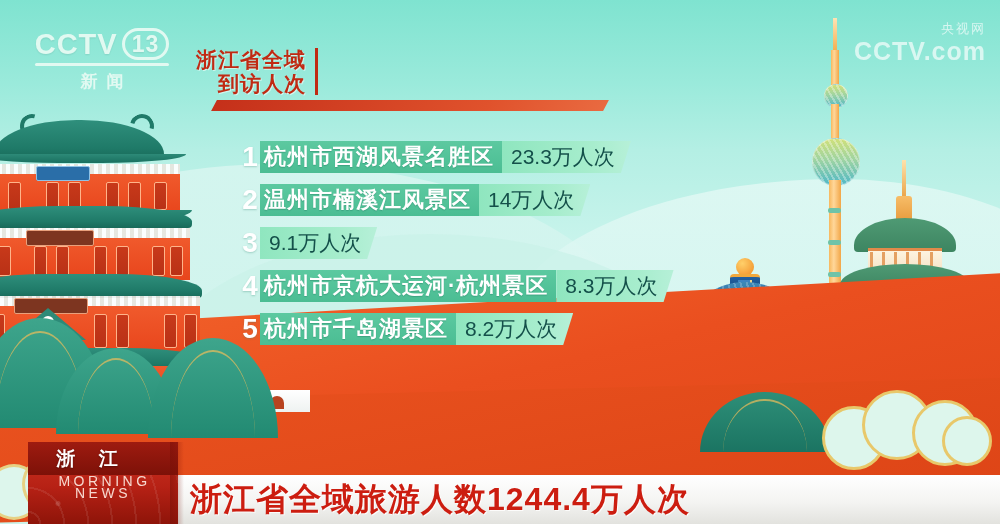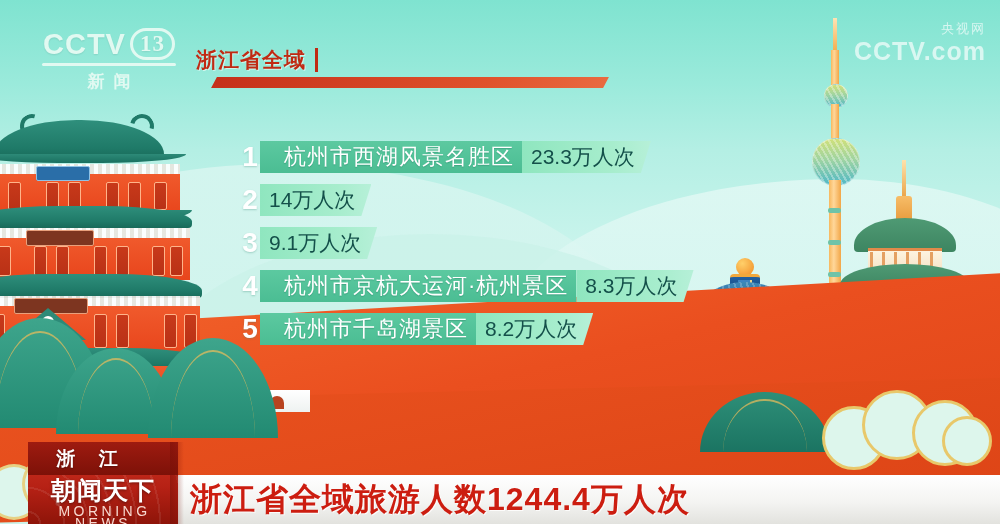--- a/index.html
+++ b/index.html
@@ -244,39 +244,38 @@
   .wave-group { position: absolute; pointer-events: none; }
   .wv {
     position: absolute;
     border: 3px solid #e8c86a;
     background: #ddf6ec;
     border-radius: 50%;
   }
 
   
   .cctv13 {
-    position: absolute; left: 34px; top: 28px;
+    position: absolute; left: 27px; top: 28px;
     width: 150px; color: #e9fbf4;
     opacity: .92;
     text-align: center;
     user-select: none;
   }
   .cctv13 .row1 {
     font-size: 29px; font-weight: bold; letter-spacing: 1px;
     line-height: 1;
     text-shadow: 0 1px 2px rgba(0,0,0,.10);
     display: flex; align-items: center; justify-content: center; gap: 4px;
   }
   .cctv13 .num {
     border: 3px solid #e9fbf4;
     border-radius: 16px;
     padding: 0 7px;
     font-size: 23px;
     line-height: 26px;
-    font-family: Liberation Serif, serif;
   }
   .cctv13 .bar {
     height: 3px; background: #e9fbf4; margin: 3px 8px 4px; border-radius: 2px;
   }
   .cctv13 .row2 {
     font-size: 17px; letter-spacing: 9px; font-weight: bold;
     text-indent: 9px;
   }
 
   
@@ -336,23 +335,23 @@
     font-weight: bold;
     line-height: 32px;
     text-align: center;
     text-shadow: 0 1px 2px rgba(60,140,120,.35);
     flex: 0 0 auto;
   }
   .rank-name {
     background: linear-gradient(180deg, #5cc9a0 0%, #4bbd93 100%);
     color: #ffffff;
     font-size: 22px;
-    font-weight: normal;
+    font-weight: bold;
     line-height: 32px;
-    padding: 0 8px 0 24px;
+    padding: 0 8px 0 4px;
     letter-spacing: 1px;
     white-space: nowrap;
     text-shadow: 0 1px 1px rgba(30,110,90,.35);
   }
   .rank-val {
     background: linear-gradient(90deg, #8fe6bf 0%, #a7edcd 70%, #b6f0d8 100%);
     color: #14504a;
     font-size: 21px;
     line-height: 32px;
     padding: 0 16px 0 9px;
@@ -608,35 +607,37 @@
 
   <div class="wm">
     <div class="l1">央视网</div>
     <div class="l2">CCTV.com</div>
   </div>
 
   <div class="title-wrap">
     <div class="title-row">
       <div class="title-left">
         <div>浙江省全域</div>
+        <div>到访人次</div>
       </div>
     </div>
     <div class="title-underline"></div>
   </div>
 
   <div class="rank-list">
 
     <div class="rank-row">
       <div class="rank-num">1</div>
       <div class="rank-name">杭州市西湖风景名胜区</div>
       <div class="rank-val">23.3万人次</div>
     </div>
 
     <div class="rank-row">
       <div class="rank-num">2</div>
+      <div class="rank-name">温州市楠溪江风景区</div>
       <div class="rank-val">14万人次</div>
     </div>
 
     <div class="rank-row">
       <div class="rank-num">3</div>
       <div class="rank-val">9.1万人次</div>
     </div>
 
     <div class="rank-row">
       <div class="rank-num">4</div>
@@ -650,21 +651,20 @@
       <div class="rank-val">8.2万人次</div>
     </div>
 
   </div>
 
   <div class="lower">
     <div class="lower-logo"></div>
     <div class="prov-bg"></div>
     <div class="prov">浙 江</div>
     <div class="show-name">
-      <div class="cn">朝闻天下</div>
       <div class="en">MORNING NEWS</div>
     </div>
     <div class="main-band">
       <div class="txt">浙江省全域旅游人数1244.4万人次</div>
     </div>
     <div class="band-edge"></div>
   </div>
 
 </div>
 

